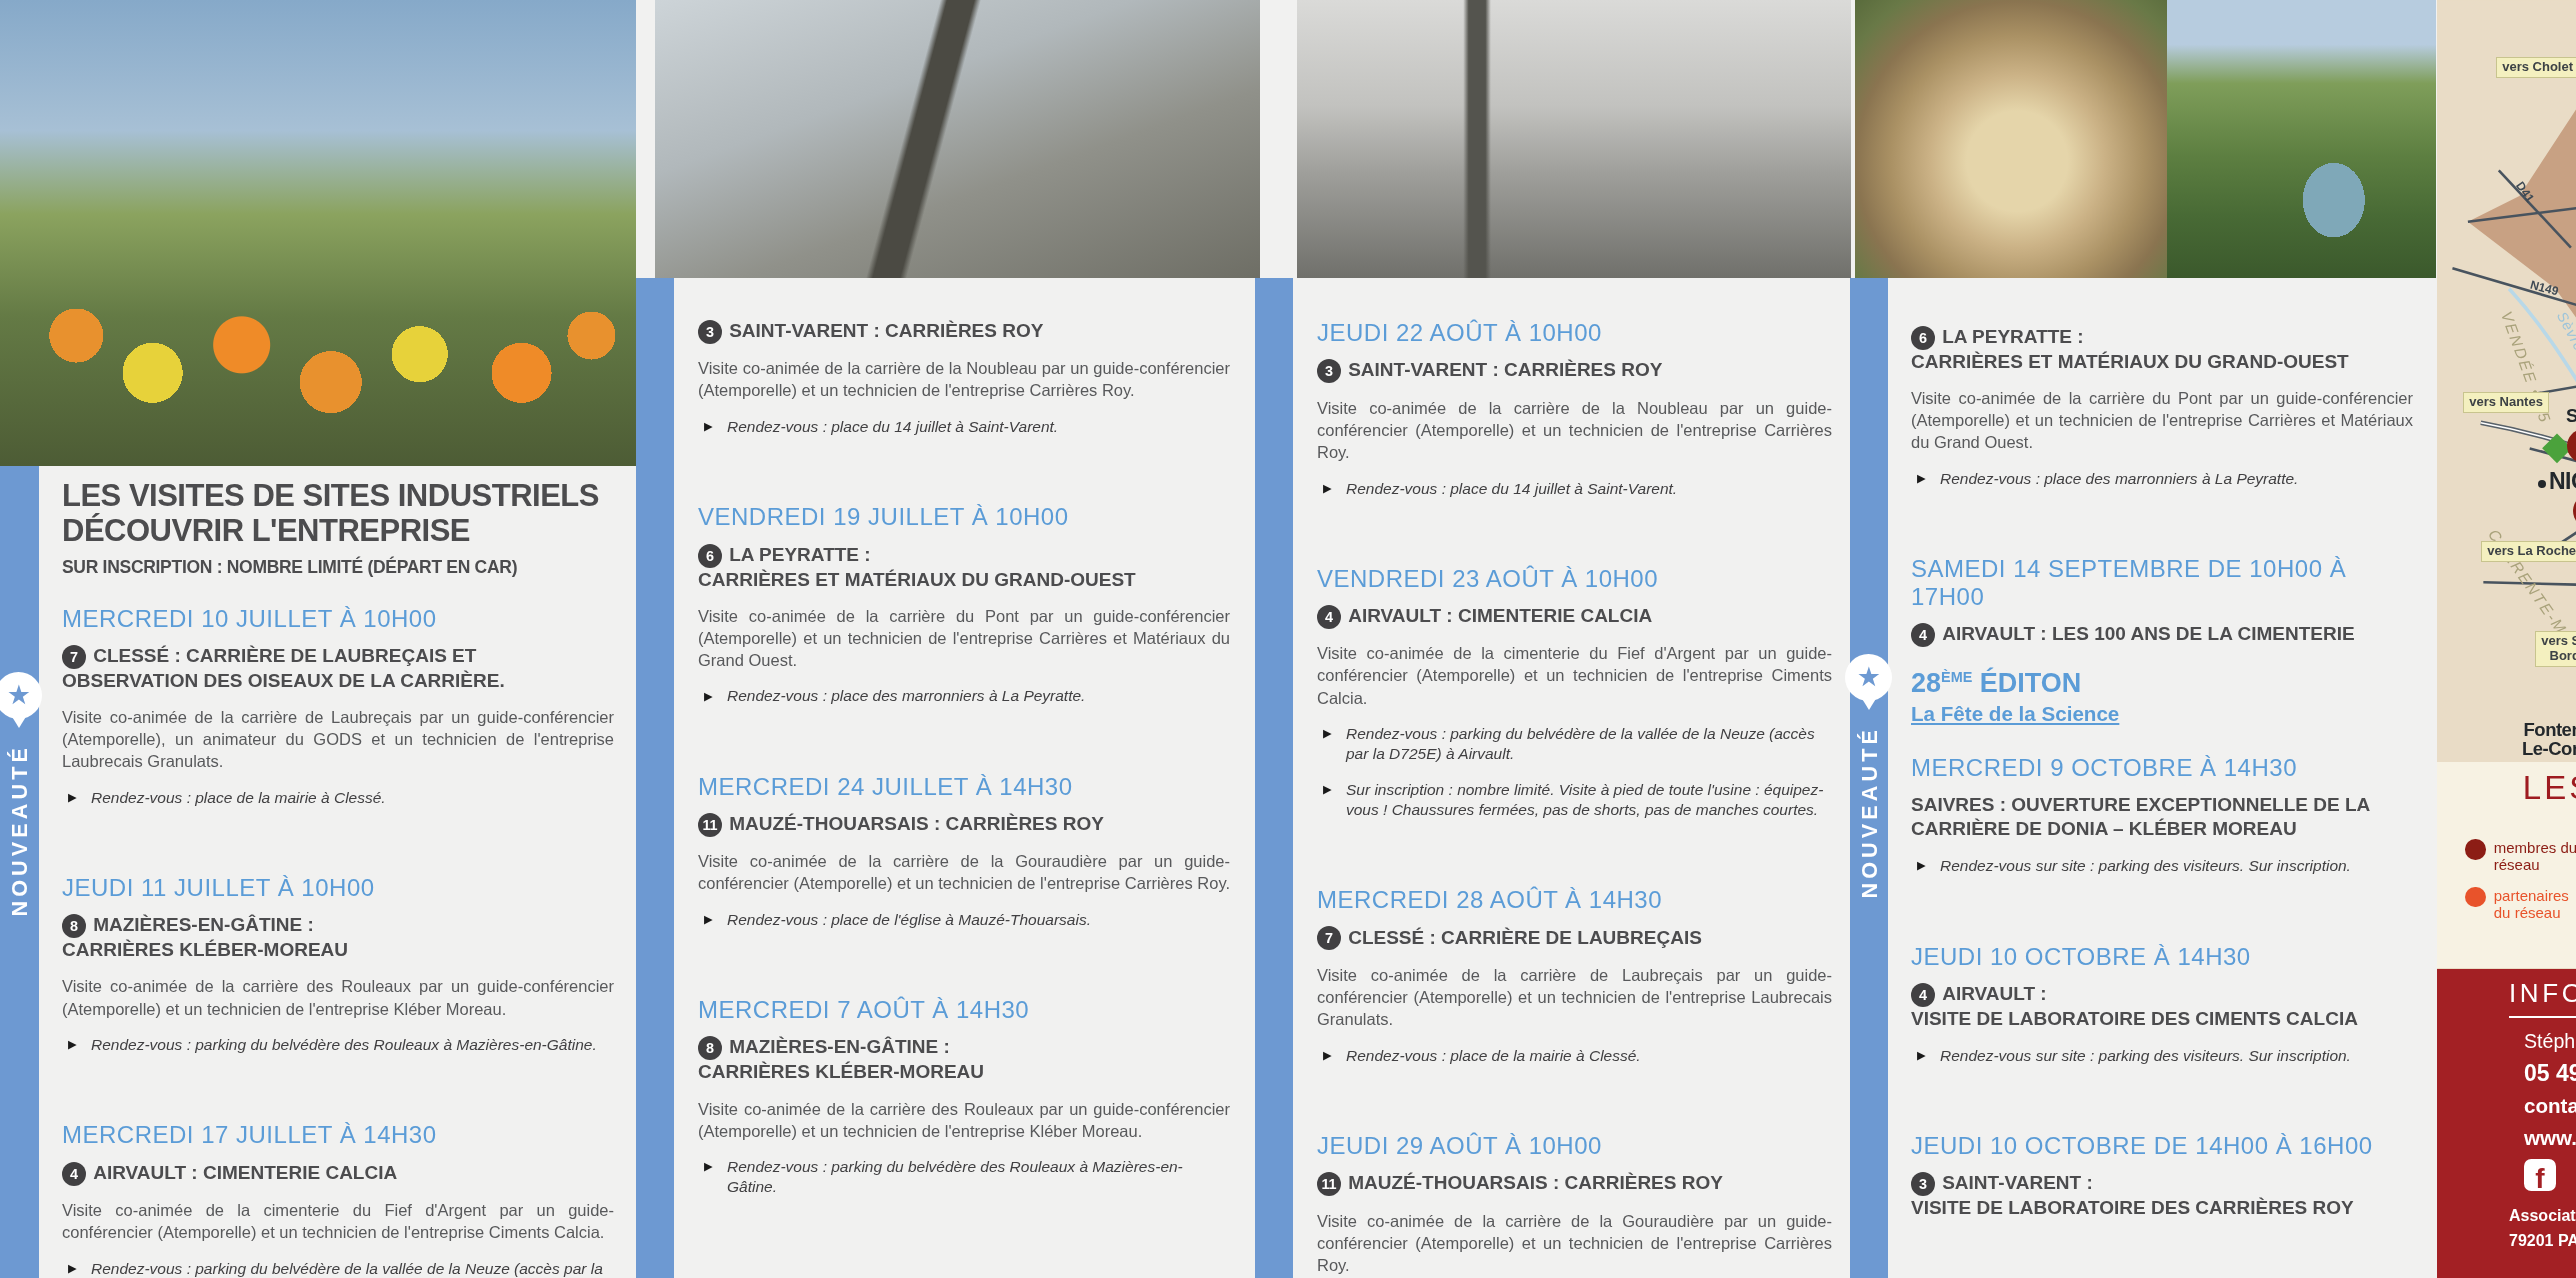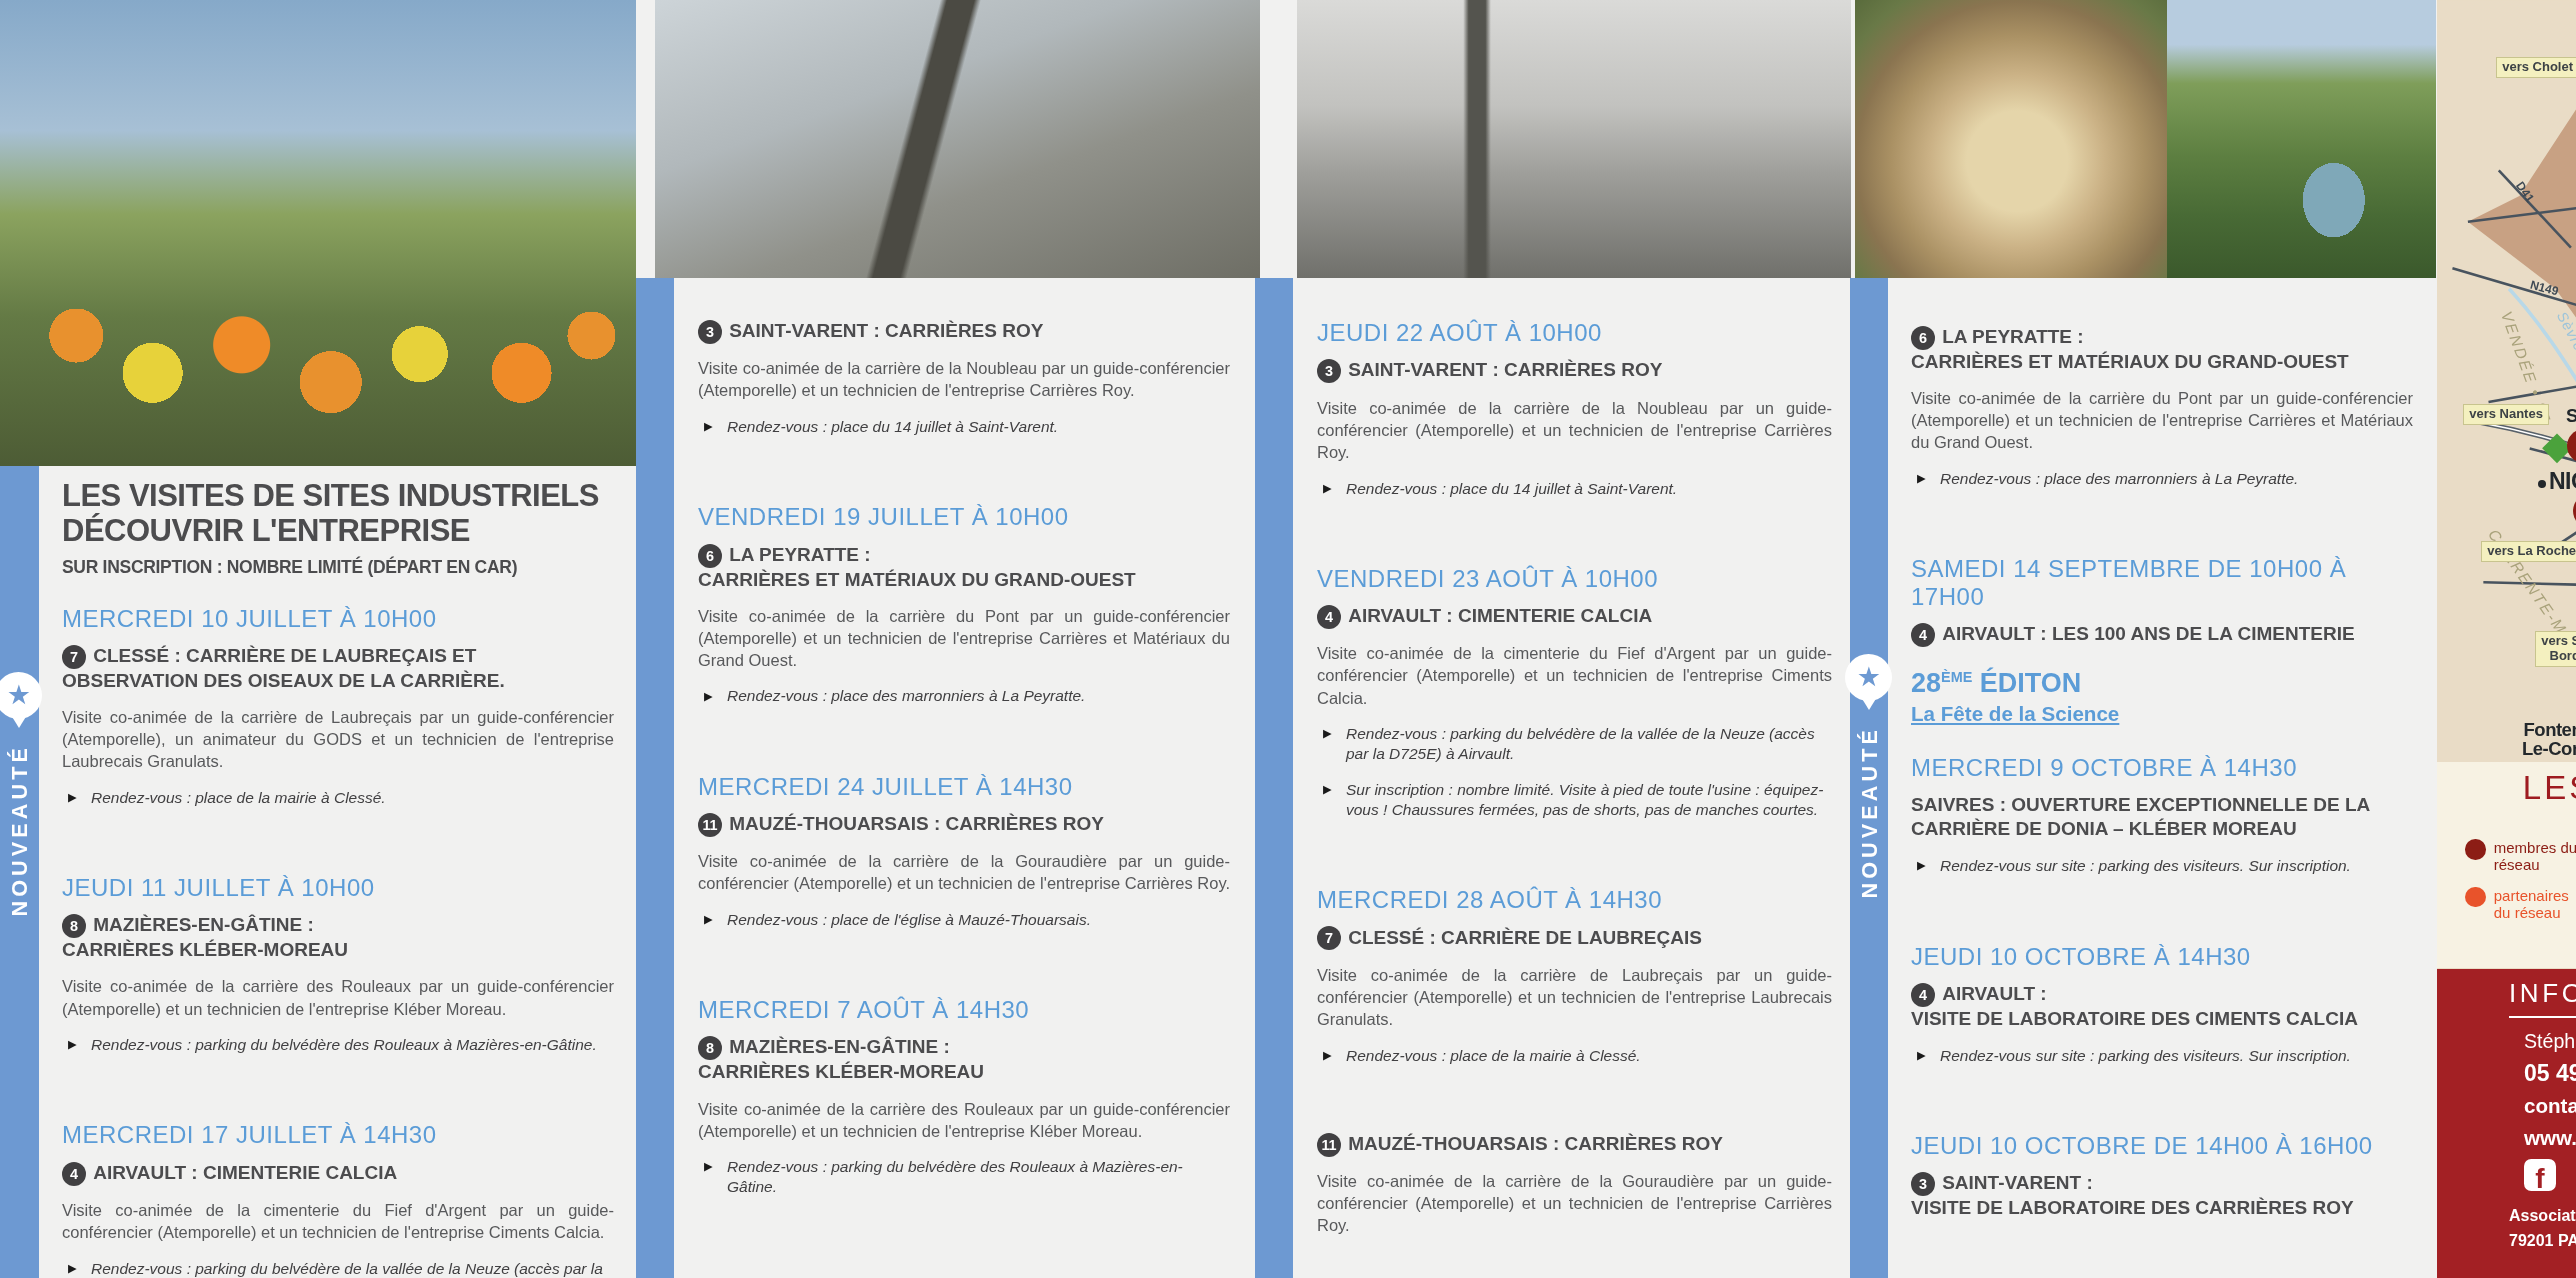--- a/index.html
+++ b/index.html
@@ -208,20 +208,21 @@
       <div class="rdv">Rendez-vous : parking du belvédère de la vallée de la Neuze (accès par la D725E) à Airvault.</div>
       <div class="rdv">Sur inscription : nombre limité. Visite à pied de toute l'usine : équipez-vous ! Chaussures fermées, pas de shorts, pas de manches courtes.</div>
     </div>
     <div class="event">
       <div class="evdate">MERCREDI 28 AOÛT À 14H30</div>
       <div class="evtitle"><span class="badge">7</span><span>CLESSÉ : CARRIÈRE DE LAUBREÇAIS</span></div>
       <p class="evbody">Visite co-animée de la carrière de Laubreçais par un guide-conférencier (Atemporelle) et un technicien de l'entreprise Laubrecais Granulats.</p>
       <div class="rdv">Rendez-vous : place de la mairie à Clessé.</div>
     </div>
     <div class="event">
+      <div class="evdate">JEUDI 29 AOÛT À 10H00</div>
       <div class="evtitle"><span class="badge">11</span><span>MAUZÉ-THOUARSAIS : CARRIÈRES ROY</span></div>
       <p class="evbody">Visite co-animée de la carrière de la Gouraudière par un guide-conférencier (Atemporelle) et un technicien de l'entreprise Carrières Roy.</p>
 
     </div>
   </div>
 
   <div class="col c4">
     <div class="event">
       <div class="evtitle"><span class="badge">6</span><span>LA PEYRATTE :</span><br><span>CARRIÈRES ET MATÉRIAUX DU GRAND-OUEST</span></div>
       <p class="evbody">Visite co-animée de la carrière du Pont par un guide-conférencier (Atemporelle) et un technicien de l'entreprise Carrières et Matériaux du Grand Ouest.</p>
@@ -292,21 +293,21 @@
     <span class="region" style="left:77px;top:309px;transform:rotate(70deg);transform-origin:left top;">VENDÉE • 85</span>
     <span class="region" style="left:62px;top:526px;transform:rotate(55deg);transform-origin:left top;">CHARENTE-MARITIME • 17</span>
     <span class="river" style="left:131px;top:309px;transform:rotate(62deg);transform-origin:left top;">Sèvre Nantaise</span>
 
     <span class="rlabel" style="left:93px;top:281px;transform:rotate(15deg);">N149</span>
 
     <span class="rlabel" style="left:77px;top:185px;transform:rotate(55deg);">D41</span>
     <span class="rlabel" style="left:121px;top:443px;transform:rotate(20deg);">D648</span>
 
     <span class="chip" style="left:59px;top:57px;">vers Cholet</span>
-    <span class="chip" style="left:26px;top:404px;">vers Nantes</span>
+    <span class="chip" style="left:26px;top:392px;">vers Nantes</span>
 
     <span class="chip" style="left:44px;top:541px;">vers La Rochelle</span>
 
     <span class="chip" style="left:98px;top:631px;">vers Saintes
 Bordeaux</span>
 
     <div class="city sm" style="left:129px;top:407px;text-align:center;">St-Maixent
 l'École</div>
 
     <div class="city" style="left:112px;top:470px;">NIORT</div>

